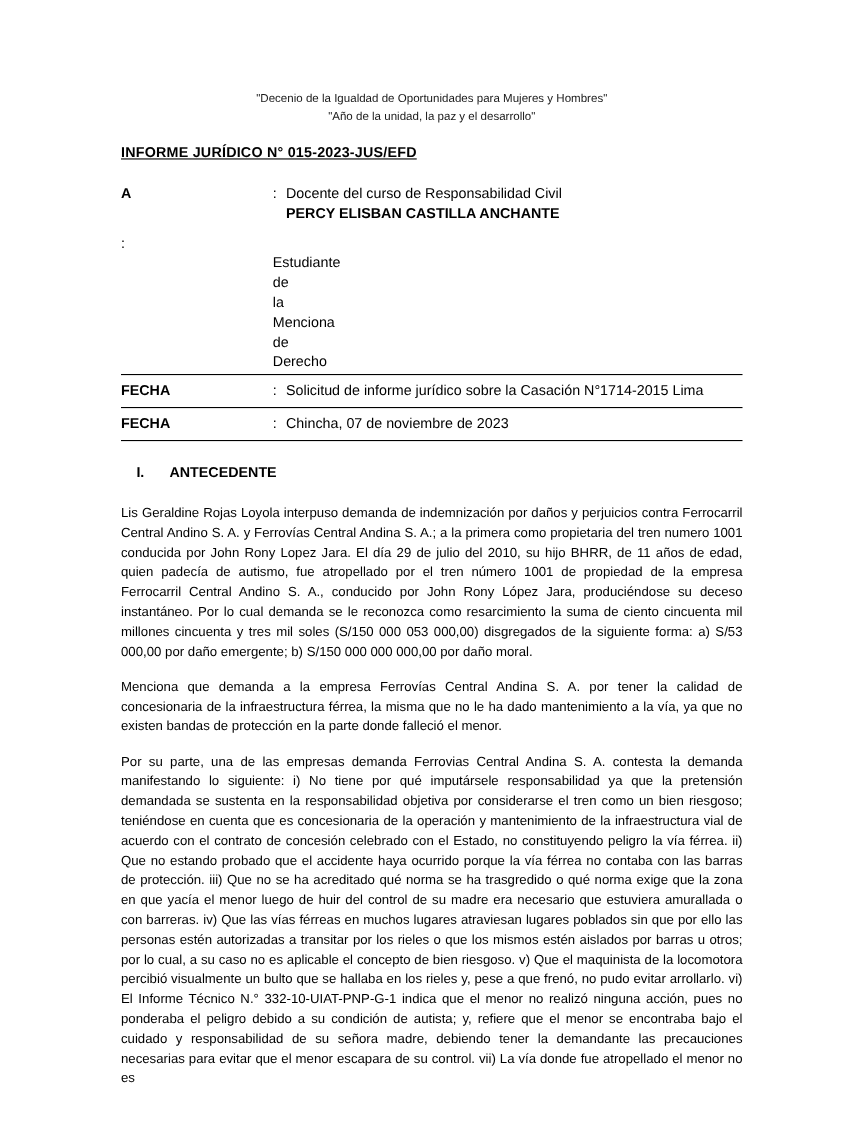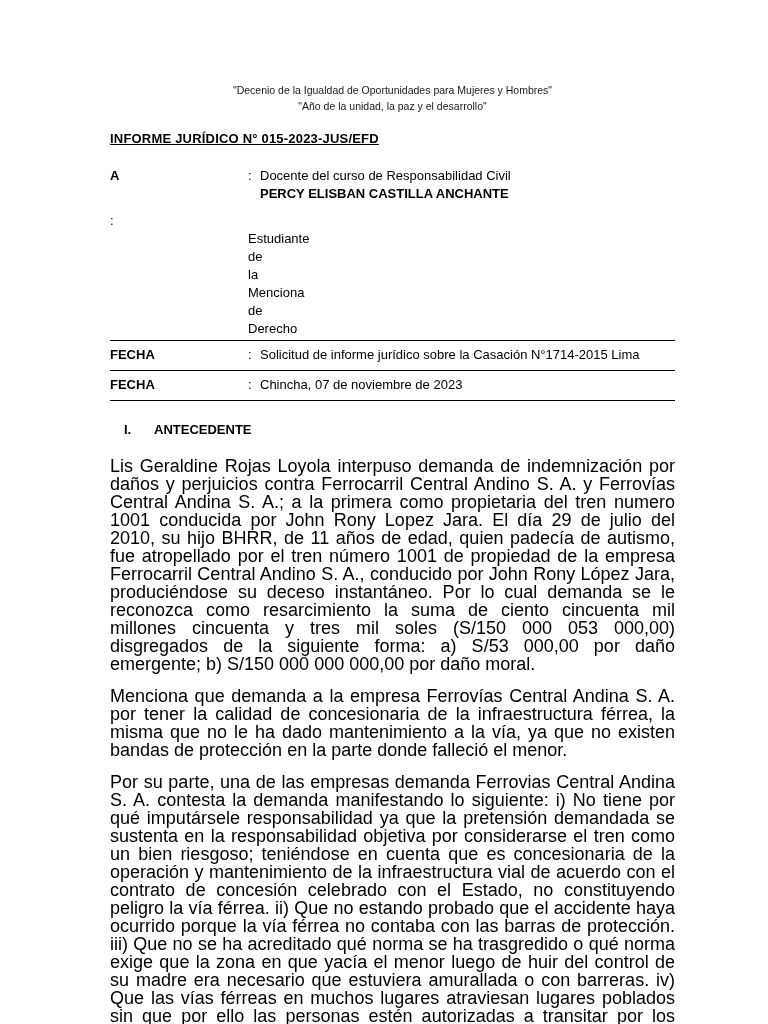--- a/index.html
+++ b/index.html
@@ -53,21 +53,21 @@
     font-size: 13px;
     font-weight: bold;
   }
   .section-number {
     padding-left: 14px;
     width: 44px;
     flex: 0 0 auto;
   }
   .body-text p {
     margin-top: 14px;
-    font-size: 18px;
+    font-size: 12px;
     line-height: 18px;
     text-align: justify;
   }
   .body-text p:first-child { margin-top: 20px; }
 </style>
 </head>
 <body>
 
 <div class="page">
 

